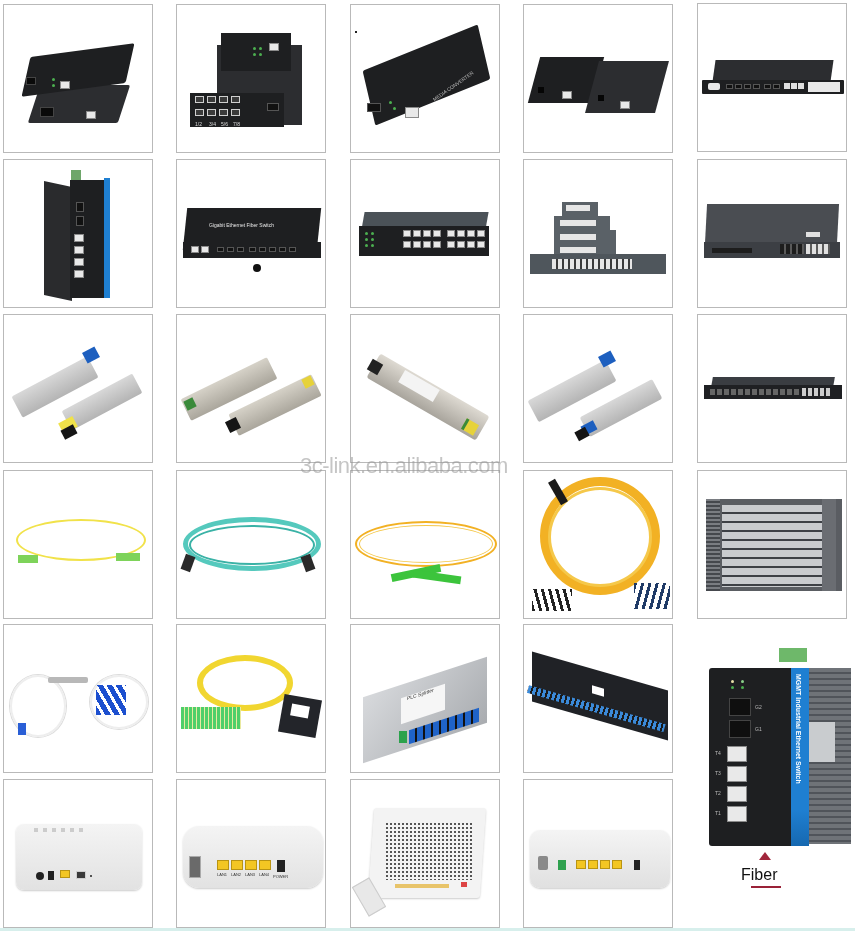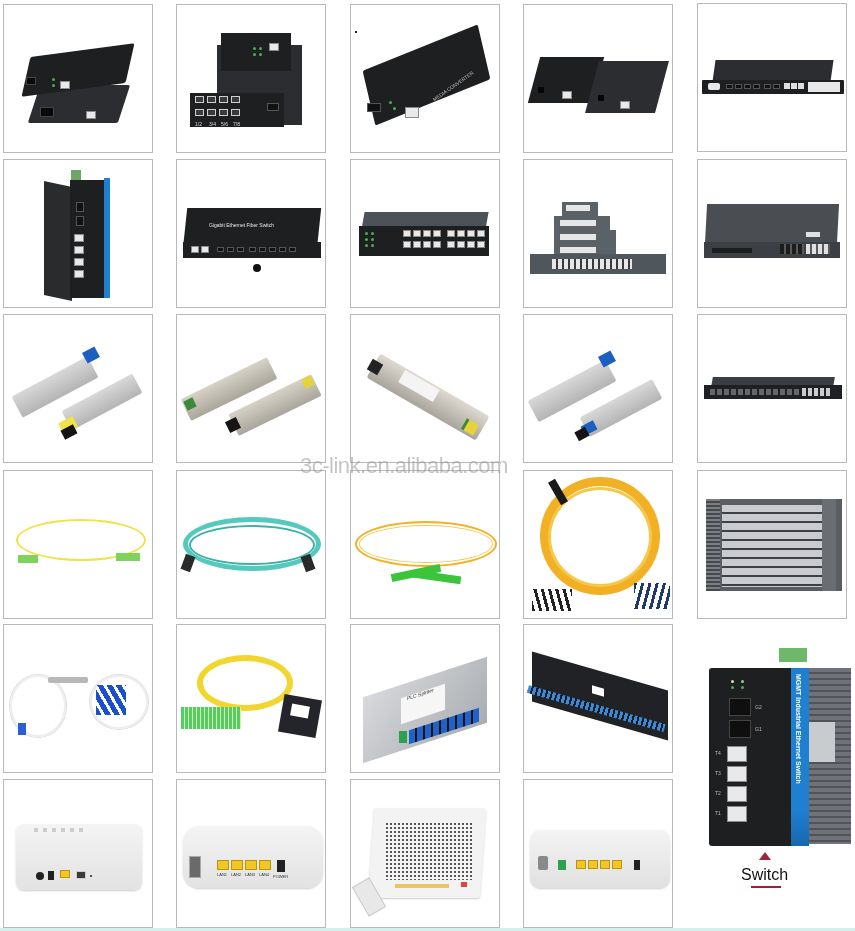--- a/index.html
+++ b/index.html
@@ -354,21 +354,21 @@
       <div class="rj" style="left:30px;top:122px;width:20px;height:16px"></div>
       <div class="rj" style="left:30px;top:142px;width:20px;height:16px"></div>
       <div class="rj" style="left:30px;top:162px;width:20px;height:16px"></div>
       <div class="rj" style="left:30px;top:182px;width:20px;height:16px"></div>
       <span class="tiny" style="left:18px;top:126px;color:#bbb">T4</span>
       <span class="tiny" style="left:18px;top:146px;color:#bbb">T3</span>
       <span class="tiny" style="left:18px;top:166px;color:#bbb">T2</span>
       <span class="tiny" style="left:18px;top:186px;color:#bbb">T1</span>
     </div>
     <div class="front-arrow" style="left:62px;top:228px;"></div>
-    <span class="front-label" style="left:44px;top:242px;">Switch</span>
+    <span class="front-label" style="left:44px;top:242px;">Fiber</span>
     <div class="front-underline" style="left:54px;top:262px;width:30px;"></div>
   </div>
 
   <div class="cell" style="left:3px;top:779px;">
     <div class="abs" style="left:0;top:0;width:150px;height:149px;">
       <div class="abs" style="left:12px;top:44px;width:126px;height:66px;background:linear-gradient(#f4f4f4,#e2e2e2);border-radius:8px;box-shadow:0 1px 2px #ccc"></div>
       <div class="abs" style="left:30px;top:48px;width:50px;height:4px;background:repeating-linear-gradient(90deg,#ccc 0 4px,transparent 4px 9px)"></div>
       <div class="abs" style="left:32px;top:92px;width:8px;height:8px;border-radius:50%;background:#222"></div>
       <div class="abs" style="left:44px;top:91px;width:6px;height:9px;background:#222"></div>
       <div class="ylw-port" style="left:56px;top:90px;"></div>

